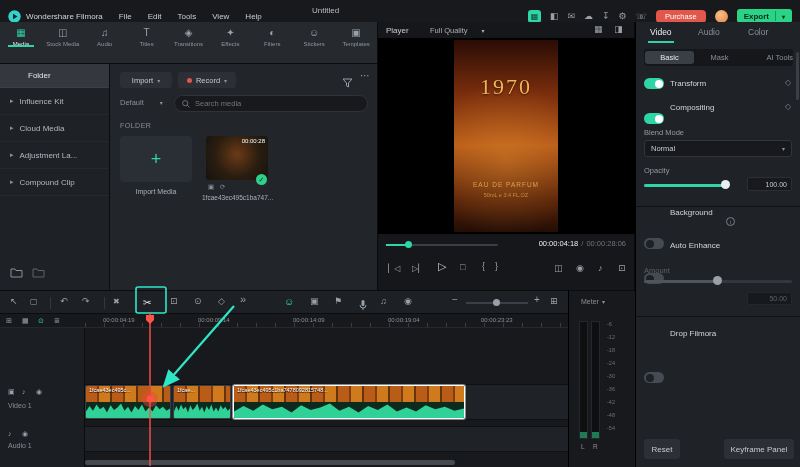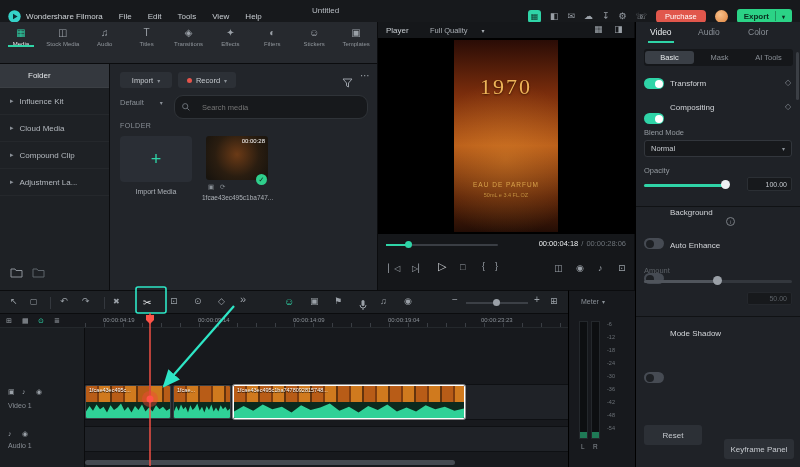--- a/index.html
+++ b/index.html
@@ -116,25 +116,25 @@
   <div class="sbitem">
       <span class="t7 dim">▸</span>
       <span>Influence Kit</span>
     </div>
   <div class="sbitem">
       <span class="t7 dim">▸</span>
       <span>Cloud Media</span>
     </div>
   <div class="sbitem">
       <span class="t7 dim">▸</span>
-      <span>Compound Clip</span>
+      <span>Adjustment La...</span>
     </div>
   <div class="sbitem">
       <span class="t7 dim">▸</span>
-      <span>Adjustment La...</span>
+      <span>Compound Clip</span>
     </div>
   <span class="p" style="left:10px;bottom:8px;cursor:pointer">
     <svg width="13" height="11" viewBox="0 0 13 11">
         <path d="M1,2 h4 l1,1.5 h6 v6.5 h-11 Z" fill="none" stroke="#8a9097"></path>
       </svg></span>
   <span class="p" style="left:32px;bottom:8px;cursor:pointer">
     <svg width="13" height="11" viewBox="0 0 13 11">
         <path d="M1,2 h4 l1,1.5 h6 v6.5 h-11 Z" fill="none" stroke="#5d646b"></path>
       </svg></span>
 </aside>
@@ -151,21 +151,21 @@
     </div>
   <span class="p" style="left:232px;top:10px;cursor:pointer">
     <svg width="11" height="10" viewBox="0 0 11 10">
         <path d="M1,1 h9 l-3.5,4 v4 l-2,-1.2 v-2.8 Z" fill="none" stroke="#9aa0a7"></path>
       </svg></span>
   <span class="p ic t10" style="left:250px;top:7px;cursor:pointer">⋯</span>
   <div class="p flex t75 dim" style="left:10px;top:34px;gap:16px;cursor:pointer">
     <span>Default</span>
       <span class="t6">▾</span>
     </div>
-  <div class="p flex" style="left:64px;top:31px;width:194px;height:17px;background:#17191c;border:1px solid #2f3338;border-radius:9px;padding:11px 7px;gap:12px">
+  <div class="p flex" style="left:64px;top:31px;width:194px;height:17px;background:#17191c;border:1px solid #2f3338;border-radius:9px;padding:4px 7px;gap:5px">
     <span style="display:inline-flex">
       <svg width="8" height="8" viewBox="0 0 8 8">
           <circle cx="3.2" cy="3.2" r="2.6" fill="none" stroke="#6a7077"></circle>
           <line x1="5.2" y1="5.2" x2="7.4" y2="7.4" stroke="#6a7077"></line>
         </svg>
       </span>
     <input class="t75" style="width: 160px; color: rgb(200, 205, 210);" placeholder="Search media">
   </div>
   <span class="p t7 dim" style="left:10px;top:58px;letter-spacing:.5px">FOLDER</span>
   <div class="p" style="left:10px;top:72px;width:72px;height:46px;background:#2a2e35;border-radius:4px;display:flex;align-items:center;justify-content:center;cursor:pointer">
@@ -223,21 +223,21 @@
 
 <aside class="p" style="left:635px;top:22px;width:165px;height:445px;background:#1f2227;border-left:1px solid #000">
   <span class="p t85" style="left:14px;top:5px;color:#eceff1;cursor:pointer">Video</span>
   <span class="p t85 dim" style="left:62px;top:5px;cursor:pointer">Audio</span>
   <span class="p t85 dim" style="left:112px;top:5px;cursor:pointer">Color</span>
   <div class="p" style="left:12px;top:19px;width:26px;height:2px;background:#2fd4a7"></div>
 
   <div class="p flex" style="left:8px;top:27px;width:149px;height:17px;background:#15171a;border-radius:3px">
     <span class="t75" style="flex:1;text-align:center;background:#3a3f46;border-radius:3px;margin:1px;color:#e6e9eb;padding:2px 0;cursor:pointer">Basic</span>
     <span class="t75 dim" style="flex:1;text-align:center;cursor:pointer">Mask</span>
-    <span class="t75 dim" style="flex:1;text-align:center;cursor:pointer">AI Tools</span>
+    <span class="t75 dim" style="flex:1;text-align:right;cursor:pointer">AI Tools</span>
   </div>
 
   <div class="p toggle on" style="left:8px;top:56px">
       <span class="knob"></span>
     </div>
   <span class="p t8" style="left:34px;top:57px;color:#d2d5d9">Transform</span>
   <span class="p t8" style="left:149px;top:56px;color:#7d828a;cursor:pointer">◇</span>
 
   <div class="p toggle on" style="left:8px;top:80px">
       <span class="knob"></span>
@@ -280,23 +280,23 @@
   <span class="p" style="left:77px;top:254px;width:9px;height:9px;border-radius:50%;background:#9aa0a7;cursor:pointer"></span>
   <div class="p" style="left:111px;top:270px;width:45px;height:13px;background:#17191c;border:1px solid #24272c;border-radius:2px;display:flex;align-items:center;justify-content:flex-end;padding:0 4px">
     <span class="t7" style="color:#5c6167">50.00</span>
     </div>
 
   <div class="p" style="left:0;top:294px;width:165px;height:1px;background:#101214"></div>
 
   <div class="p toggle off" style="left:8px;top:306px">
       <span class="knob"></span>
     </div>
-  <span class="p t8" style="left:34px;top:307px;color:#d2d5d9">Mode Shadow</span>
-
-  <button class="p btn t8" style="left:8px;top:403px;width:58px;height:20px;border:none">Reset</button>
+  <span class="p t8" style="left:34px;top:307px;color:#d2d5d9">Drop Filmora</span>
+
+  <button class="p btn t8" style="left:8px;top:417px;width:36px;height:20px;border:none">Reset</button>
   <button class="p btn t8" style="left:88px;top:417px;width:70px;height:20px;border:none">Keyframe Panel</button>
   <div class="p" style="left:160px;top:30px;width:3px;height:48px;background:#3b3f45;border-radius:2px;cursor:pointer"></div>
 </aside>
 
 <div class="p" style="left:0;top:290px;width:568px;height:24px;background:#1d2024;border-top:1px solid #0b0c0e;border-bottom:1px solid #0b0c0e">
   <span class="p ic" style="left:10px;top:6px;cursor:pointer">↖</span>
   <span class="p ic t8" style="left:30px;top:7px;cursor:pointer">▢</span>
   <span class="p sep" style="left:50px;top:6px"></span>
   <span class="p ic" style="left:60px;top:6px;cursor:pointer">↶</span>
   <span class="p ic" style="left:82px;top:6px;cursor:pointer">↷</span>

